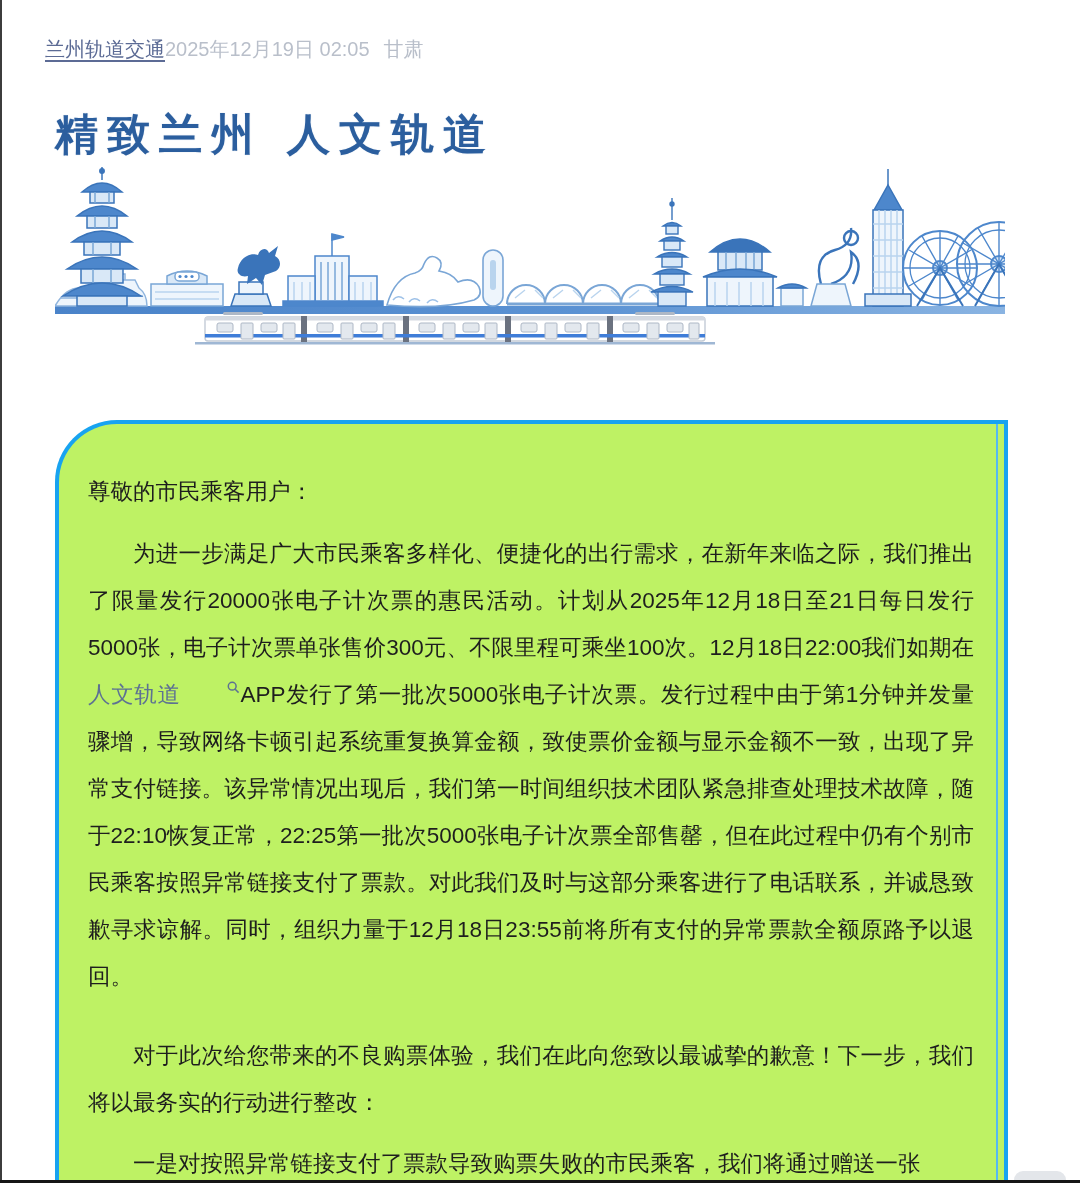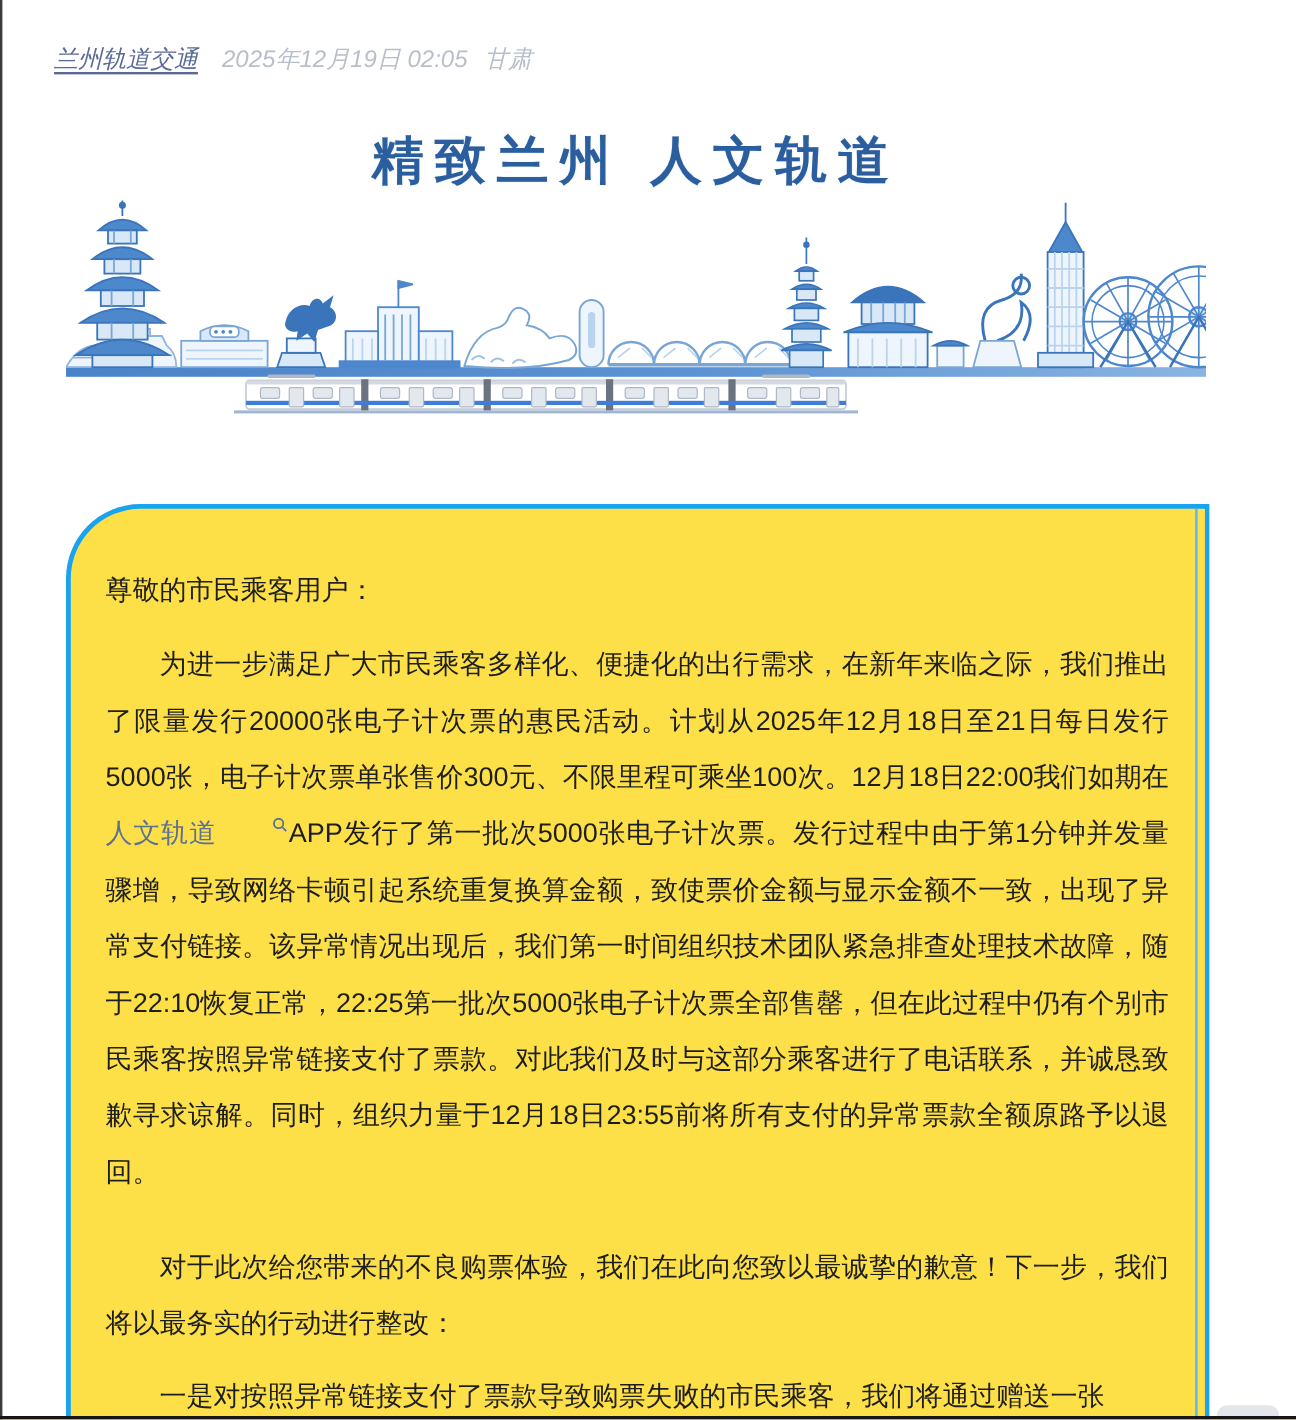--- a/index.html
+++ b/index.html
@@ -6,37 +6,37 @@
   body{
     width:1080px;height:1183px;position:relative;overflow:hidden;
     background:#ffffff;
     font-family:"Liberation Sans","DejaVu Sans",sans-serif;
     -webkit-font-smoothing:antialiased;
   }
   .left-edge{position:absolute;left:0;top:0;width:2px;height:1183px;background:#3c3c3c;}
   
   .header{padding:20px 0 0 45px;}
   .page-title{font-size:32px;font-weight:700;color:#121212;letter-spacing:1px;line-height:1.2;margin:0;}
-  .meta{margin-top:16px;font-size:20px;display:flex;align-items:flex-start;font-style:italic;}
+  .meta{margin-top:16px;font-size:20px;display:flex;align-items:flex-start;}
   .meta .source{color:#5c6b95;text-decoration:underline;text-underline-offset:4px;cursor:pointer;}
-  .meta .date{color:#b9bfca;margin-left:20px;}
+  .meta .date{color:#b9bfca;}
   .meta .loc{color:#b9bfca;margin-left:14px;}
   
   .banner{margin:48px 0 0 55px;width:950px;}
   .slogan{
-    text-align:center;font-family:"DejaVu Serif","Liberation Serif",serif;
+    text-align:left;font-family:"DejaVu Serif","Liberation Serif",serif;
     font-weight:700;font-size:43px;color:#2b5e9e;letter-spacing:9px;line-height:1.1;
     text-shadow:0 0 1px rgba(43,94,158,.35);
   }
   .skyline{display:block;margin-top:6px;}
   
   .letter{
     position:absolute;left:55px;top:420px;width:953px;height:763px;
     border:4px solid #18a3f0;border-bottom:none;border-radius:62px 0 0 0;
-    box-sizing:border-box;background:#fde047;overflow:hidden;
+    box-sizing:border-box;background:#bef264;overflow:hidden;
   }
   .letter::after{ 
     content:"";position:absolute;top:0;bottom:0;right:6px;width:2px;background:#55b9f3;
   }
   .letter-inner{padding:44px 30px 0 29px;}
   .letter p{
     margin:0;font-size:22.5px;line-height:47px;color:#1e1e1e;
     text-align:justify;text-justify:inter-ideograph;
   }
   .letter p.indent{text-indent:2em;}

